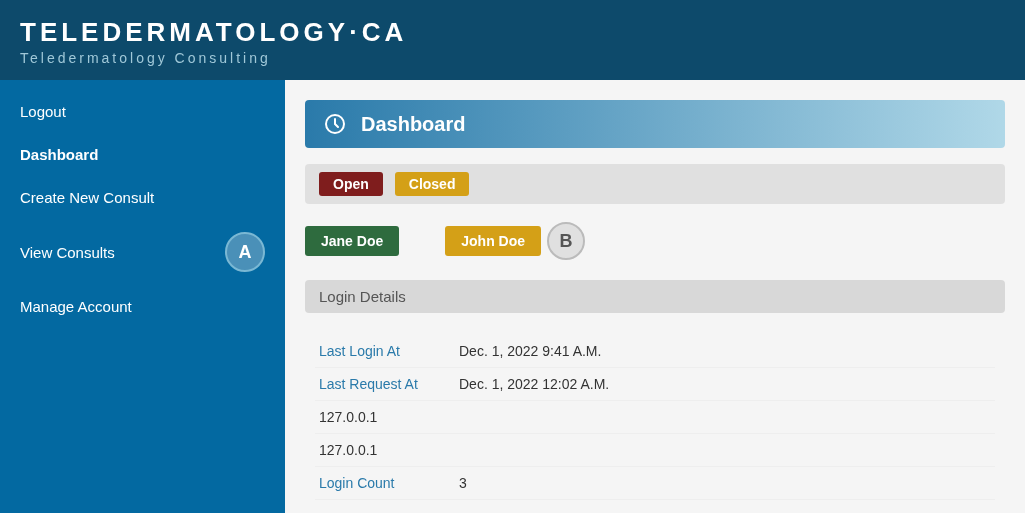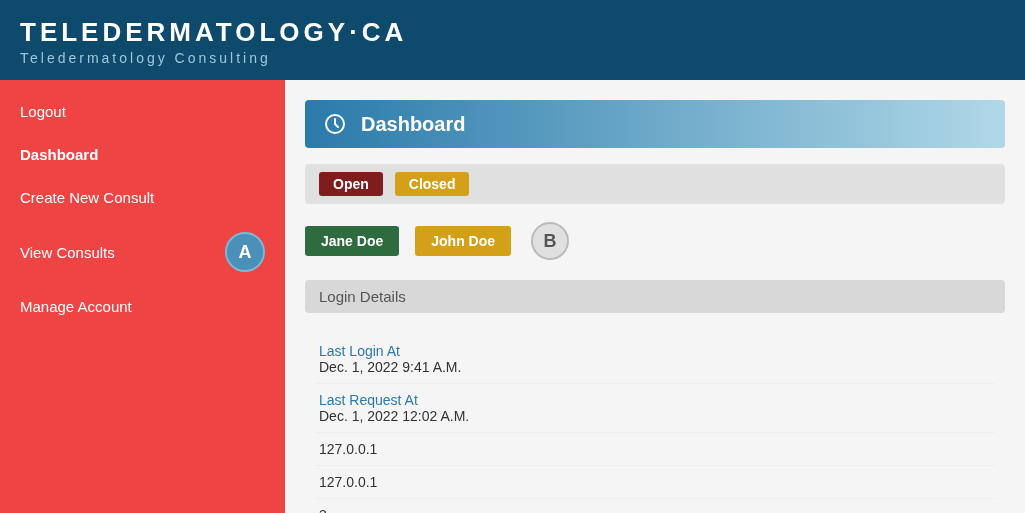--- a/index.html
+++ b/index.html
@@ -30,21 +30,21 @@
 
     
     .body-wrap {
       display: flex;
       flex: 1;
       overflow: hidden;
     }
 
     
     .sidebar {
-      background-color: #ef4444;
+      background-color: #0369a1;
       width: 285px;
       min-width: 285px;
       display: flex;
       flex-direction: column;
       padding-top: 10px;
     }
     .sidebar-item {
       color: white;
       padding: 13px 20px;
       font-size: 15px;
@@ -134,39 +134,40 @@
     }
     .filter-btn-closed {
       background-color: #d4a017;
       color: white;
     }
 
     
     .user-buttons-row {
       display: flex;
       align-items: center;
-      gap: 16px;
+      gap: 2px;
       margin-bottom: 16px;
       padding: 4px 0;
     }
     .user-btn {
       padding: 7px 16px;
       border: none;
       border-radius: 3px;
       font-size: 14px;
       font-weight: bold;
       cursor: pointer;
     }
     .user-btn-jane {
       background-color: #2e6b3e;
       color: white;
     }
     .user-btn-john {
       background-color: #d4a017;
       color: white;
+      margin-left: 44px;
     }
     .circle-b {
       width: 38px;
       height: 38px;
       border-radius: 50%;
       background-color: #e0e0e0;
       border: 2px solid #bbb;
       display: flex;
       align-items: center;
       justify-content: center;
@@ -188,21 +189,20 @@
 
     
     .details-table {
       padding: 0 10px;
     }
     .detail-row {
       display: flex;
       padding: 8px 4px;
       border-bottom: 1px solid #eee;
       font-size: 14px;
-      flex-direction: column;
     }
     .detail-label {
       color: #2a7aaa;
       width: 140px;
       min-width: 140px;
     }
     .detail-value {
       color: #333;
     }
   </style>
@@ -273,18 +273,19 @@
         <span class="detail-label">Last Request At</span>
         <span class="detail-value">Dec. 1, 2022 12:02 A.M.</span>
       </div>
       <div class="detail-row">
         <span class="detail-value">127.0.0.1</span>
       </div>
       <div class="detail-row">
         <span class="detail-value">127.0.0.1</span>
       </div>
       <div class="detail-row">
+        <span class="detail-label">Login Count</span>
         <span class="detail-value">3</span>
       </div>
     </div>
 
   </div>
 </div>
 
 </body></html>

